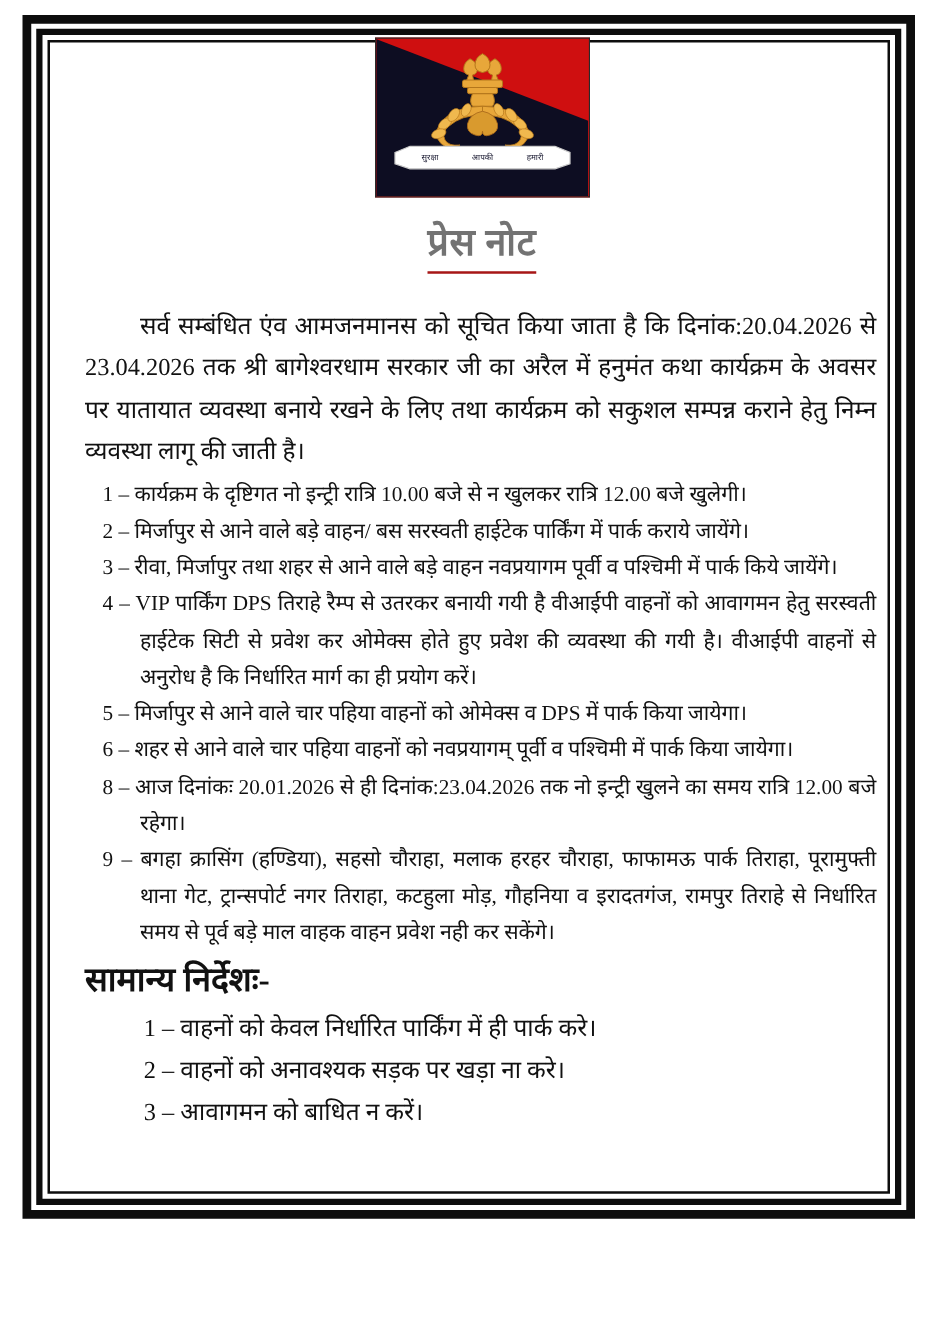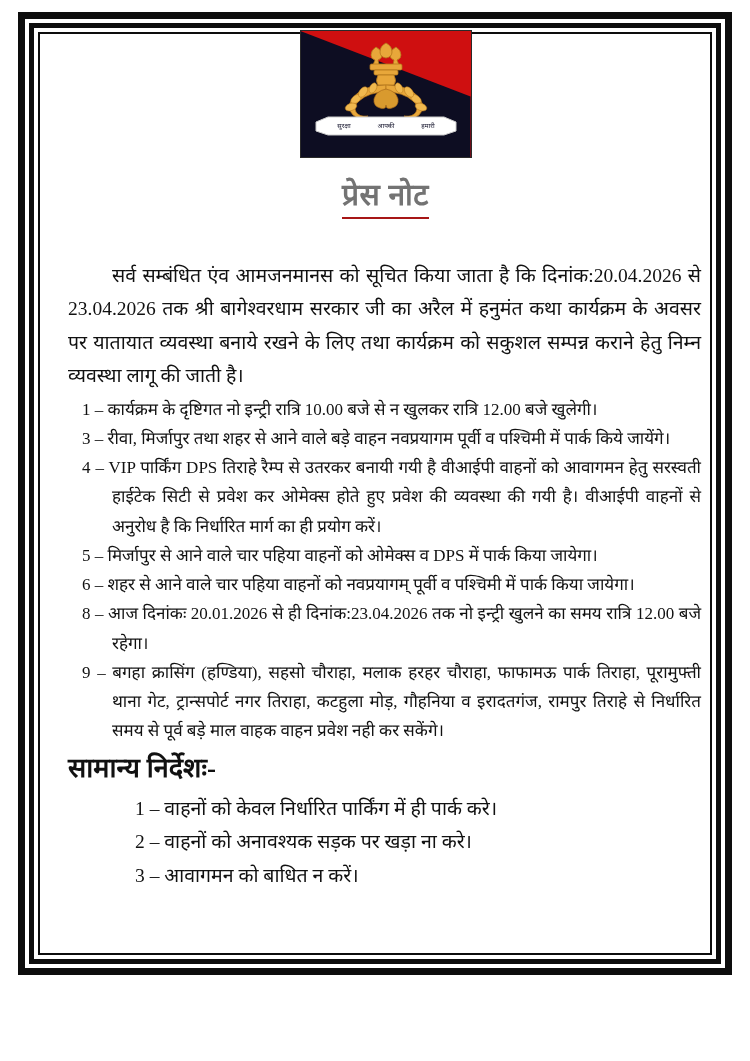--- a/index.html
+++ b/index.html
@@ -109,21 +109,21 @@
     font-weight: 700;
     color: #737373;
     letter-spacing: 0.5px;
     padding-bottom: 4px;
     border-bottom: 2.5px solid #a71616;
     line-height: 1.15;
   }
 
   
   .intro {
-    margin-top: 40px;
+    margin-top: 26px;
     font-size: 19.5px;
     line-height: 1.72;
     text-align: justify;
     text-justify: inter-word;
     text-indent: 44px;
     padding-right: 2px;
   }
 
   .points {
     margin-top: 2px;
@@ -150,21 +150,21 @@
 
   .general-list {
     list-style: none;
     margin-top: 1px;
   }
   .general-item {
     font-size: 19.5px;
     line-height: 1.72;
     padding-left: 30px;
     text-indent: -30px;
-    margin-left: 67px;
+    margin-left: 47px;
   }
 </style>
 </head>
 <body>
 
 <div class="page-frame">
   <div class="page-frame-mid">
     <div class="page-frame-inner"></div>
   </div>
 </div>
@@ -228,20 +228,24 @@
   </div>
 
   <p class="intro">सर्व सम्बंधित एंव आमजनमानस को सूचित किया जाता है कि दिनांक:20.04.2026 से 23.04.2026 तक श्री बागेश्वरधाम सरकार जी का अरैल में हनुमंत कथा कार्यक्रम के अवसर पर यातायात व्यवस्था बनाये रखने के लिए तथा कार्यक्रम को सकुशल सम्पन्न कराने हेतु निम्न व्यवस्था लागू की जाती है।</p>
 
   <div class="points">
     <p class="point">
       <span class="num">1 –</span>
       <span>कार्यक्रम के दृष्टिगत नो इन्ट्री रात्रि 10.00 बजे से न खुलकर रात्रि 12.00 बजे खुलेगी।</span>
     </p>
     <p class="point">
+      <span class="num">2 –</span>
+      <span>मिर्जापुर से आने वाले बड़े वाहन/ बस सरस्वती हाईटेक पार्किंग में पार्क कराये जायेंगे।</span>
+    </p>
+    <p class="point">
       <span class="num">3 –</span>
       <span>रीवा, मिर्जापुर तथा शहर से आने वाले बड़े वाहन नवप्रयागम पूर्वी व पश्चिमी में पार्क किये जायेंगे।</span>
     </p>
     <p class="point">
       <span class="num">4 –</span>
       <span>VIP पार्किंग DPS तिराहे  रैम्प से उतरकर बनायी गयी है वीआईपी वाहनों  को आवागमन हेतु सरस्वती हाईटेक सिटी से प्रवेश कर ओमेक्स होते हुए  प्रवेश की व्यवस्था की गयी है। वीआईपी वाहनों से अनुरोध है कि निर्धारित मार्ग का ही प्रयोग करें।</span>
     </p>
     <p class="point">
       <span class="num">5 –</span>
       <span>मिर्जापुर से आने वाले चार पहिया वाहनों को ओमेक्स व DPS में पार्क किया जायेगा।</span>

